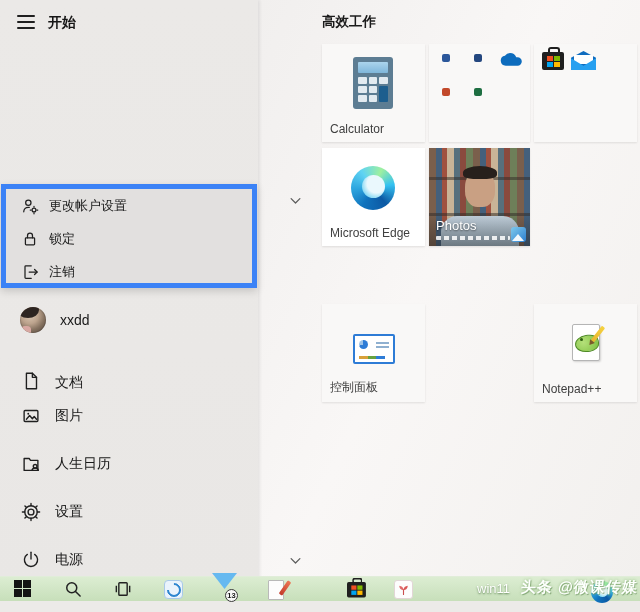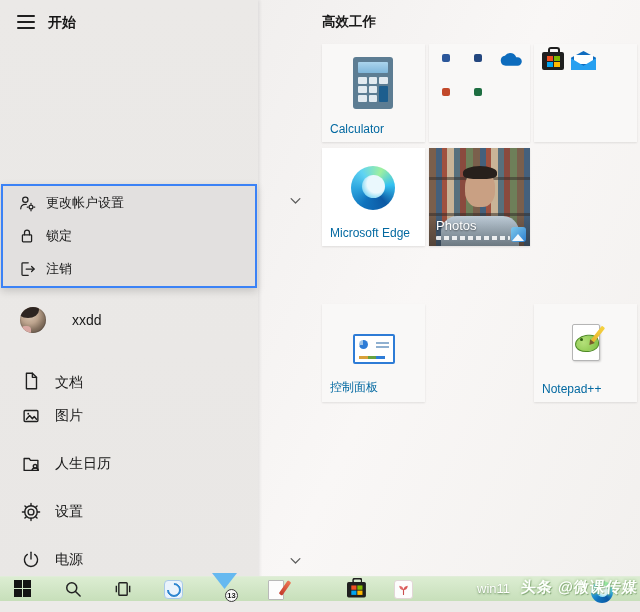--- a/index.html
+++ b/index.html
@@ -12,21 +12,21 @@
     box-shadow:2px 0 3px rgba(0,0,0,.07);z-index:2;}
   .tiles-region{position:absolute;left:258px;top:0;width:382px;height:587px;
     background:linear-gradient(115deg,#f1efee 0%,#f9f7f6 45%,#f2f0ee 100%);z-index:1;}
 
   .hamburger{position:absolute;left:17px;top:15px;width:18px;height:15px;border:none;background:transparent;padding:0;cursor:pointer;}
   .hamburger span{display:block;height:2.2px;background:#1f1f1f;margin-bottom:3.6px;border-radius:1px;}
   .start-title{position:absolute;left:48px;top:14px;font-size:14px;font-weight:bold;color:#161616;}
 
   
   .flyout{position:absolute;left:1px;top:184px;width:256px;height:104px;background:#e2e0df;
-    border:2px solid #3b82f6;box-sizing:border-box;box-shadow:0 3px 8px rgba(0,0,0,.16);z-index:5;}
+    border:5px solid #3b82f6;box-sizing:border-box;box-shadow:0 3px 8px rgba(0,0,0,.16);z-index:5;}
   .fly-item{display:flex;align-items:center;height:33px;padding-left:14px;gap:9px;cursor:pointer;}
   .fly-label{font-size:13px;color:#1b1b1b;}
 
   
   .side-item{position:absolute;left:0;width:258px;height:48px;display:flex;align-items:center;padding-left:20px;gap:13px;box-sizing:border-box;cursor:pointer;}
   .side-label{font-size:14px;color:#191919;}
   .avatar{width:26px;height:26px;border-radius:50%;flex:0 0 26px;
     background:radial-gradient(circle at 38% 32%,#d9c6b1 0%,#bca38d 35%,#84715f 62%,#4a3f37 100%);
     box-shadow:inset 0 0 0 1px rgba(0,0,0,.12);position:relative;overflow:hidden;}
   .avatar::before{content:"";position:absolute;left:-3px;top:-5px;width:22px;height:16px;background:#2d2521;border-radius:50%;}
@@ -35,21 +35,21 @@
   .icon-box{width:22px;height:22px;flex:0 0 22px;display:flex;align-items:center;justify-content:center;}
   svg.s{fill:none;stroke:#1f1f1f;stroke-width:1.5;stroke-linecap:round;stroke-linejoin:round;}
 
   
   .chev{position:absolute;width:15px;height:15px;z-index:3;}
   .chev svg{fill:none;stroke:#5c5c5c;stroke-width:2;stroke-linecap:round;stroke-linejoin:round;}
 
   
   .group-title{position:absolute;left:322px;top:13px;font-size:13.5px;font-weight:600;color:#1b1b1b;z-index:2;}
   .tile{position:absolute;background:#f9f8f7;box-shadow:0 1px 2px rgba(0,0,0,.10);cursor:pointer;z-index:2;}
-  .tile-label{position:absolute;left:8px;bottom:6px;font-size:12px;color:#0369a1;white-space:nowrap;}
+  .tile-label{position:absolute;left:8px;bottom:6px;font-size:12px;color:#404040;white-space:nowrap;}
 
   .t1{left:322px;top:44px;width:103px;height:98px;}
   .t2{left:429px;top:44px;width:101px;height:98px;}
   .t3{left:534px;top:44px;width:103px;height:98px;}
   .t4{left:322px;top:148px;width:103px;height:98px;background:#ffffff;}
   .t5{left:429px;top:148px;width:101px;height:98px;}
   .t6{left:322px;top:304px;width:103px;height:98px;}
   .t7{left:429px;top:304px;width:101px;height:98px;}
   .t8{left:534px;top:304px;width:103px;height:98px;}
 
@@ -150,21 +150,21 @@
   <div class="tiles-region"></div>
 
   <div class="left-rail">
     <button class="hamburger" aria-label="menu">
       <span></span>
       <span></span>
       <span></span>
     </button>
     <div class="start-title">开始</div>
 
-    <div class="side-item" style="top:296px;padding-left:20px;gap:26px;">
+    <div class="side-item" style="top:296px;padding-left:20px;gap:14px;">
       <span class="avatar"></span>
       <span class="side-label">xxdd</span>
     </div>
     <div class="side-item" style="top:344px;align-items:flex-end;">
       <span class="icon-box">
         <svg class="s" width="22" height="22" viewBox="0 0 24 24">
             <path d="M7 3.5h6.5L18 8v12.5H7z"></path>
             <path d="M13.5 3.5V8H18"></path>
           </svg>
       </span>

